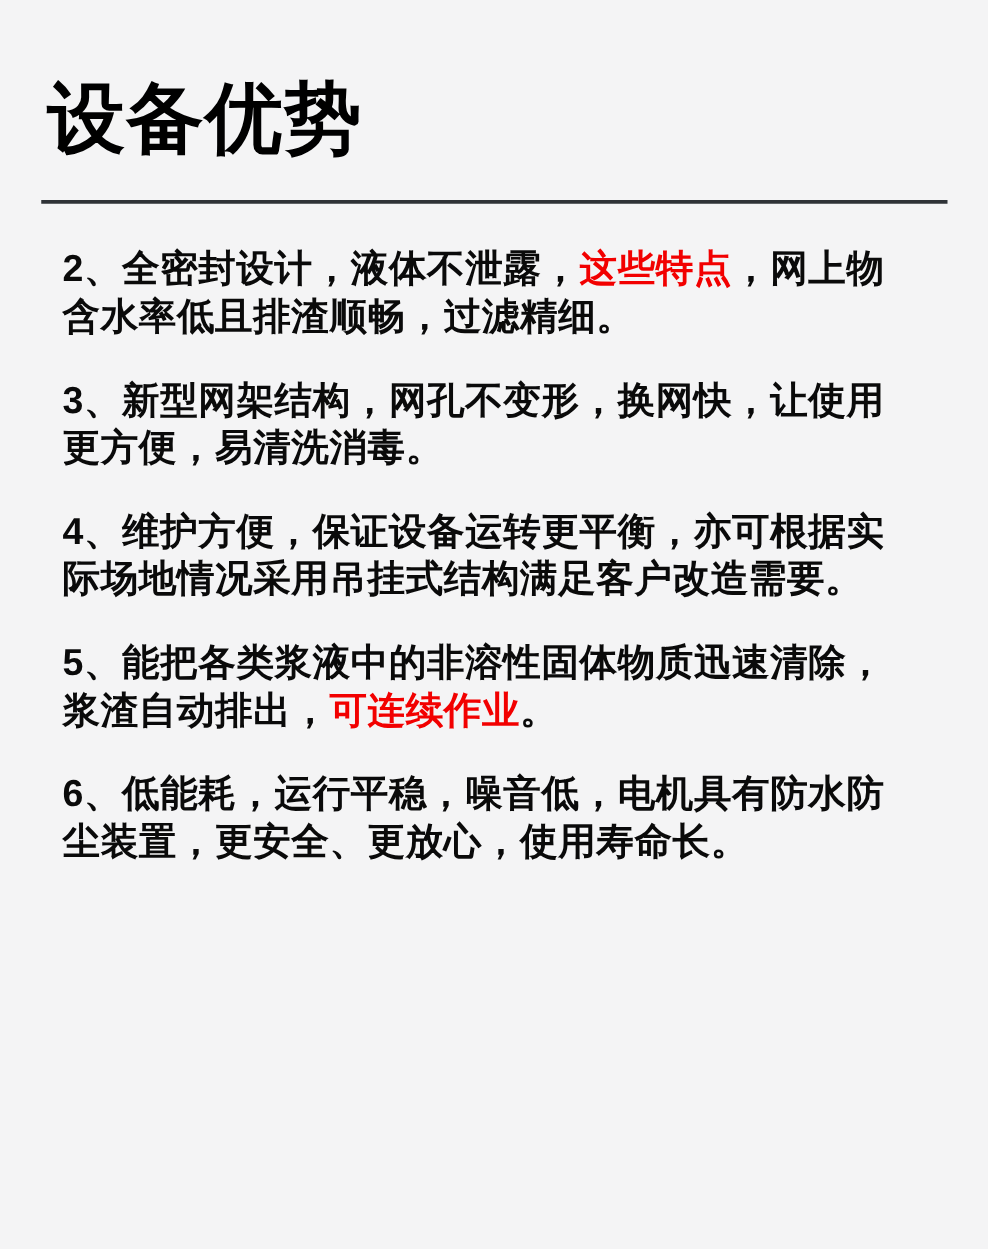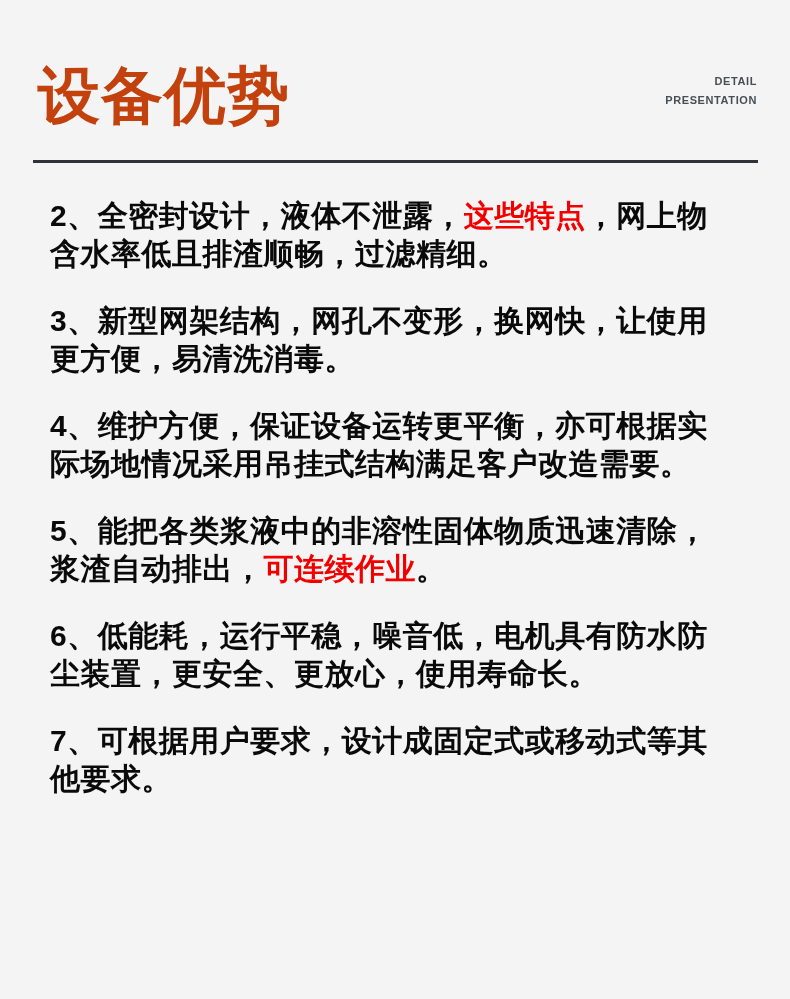--- a/index.html
+++ b/index.html
@@ -22,21 +22,21 @@
   
   .header {
     position: relative;
     padding: 62px 35px 0 38px;
   }
   .page-title {
     margin: 0;
     font-size: 62px;
     line-height: 1.1;
     font-weight: 900;
-    color: #c2410c;
+    color: #000000;
     letter-spacing: 1px;
   }
   .page-subtitle {
     margin: 16px 0 0 0;
     font-size: 50px;
     line-height: 1.05;
     font-weight: 900;
     color: #33373a;
     letter-spacing: 0px;
   }
@@ -77,31 +77,26 @@
   .advantage-item .hl {
     color: #f20000;
   }
 </style>
 </head>
 <body>
 
 <div class="page">
 
   <header class="header">
-    <div class="detail-tag">
-      <span>DETAIL</span>
-      <span>PRESENTATION</span>
-    </div>
     <h1 class="page-title">设备优势</h1>
   </header>
 
   <hr class="divider">
 
   <main class="advantage-list">
       <p class="advantage-item"><span>2、</span><span>全密封设计，液体不泄露，</span><span class="hl">这些特点</span><span>，网上物含水率低且排渣顺畅，过滤精细。</span></p>
       <p class="advantage-item"><span>3、</span><span>新型网架结构，网孔不变形，换网快，让使用更方便，易清洗消毒。</span></p>
       <p class="advantage-item"><span>4、</span><span>维护方便，保证设备运转更平衡，亦可根据实际场地情况采用吊挂式结构满足客户改造需要。</span></p>
       <p class="advantage-item"><span>5、</span><span>能把各类浆液中的非溶性固体物质迅速清除，浆渣自动排出，</span><span class="hl">可连续作业</span><span>。</span></p>
       <p class="advantage-item"><span>6、</span><span>低能耗，运行平稳，噪音低，电机具有防水防尘装置，更安全、更放心，使用寿命长。</span></p>
-      <p class="advantage-item"><span>7、</span><span>可根据用户要求，设计成固定式或移动式等其他要求。</span></p>
     </main>
 
 </div>
 
 </body></html>

